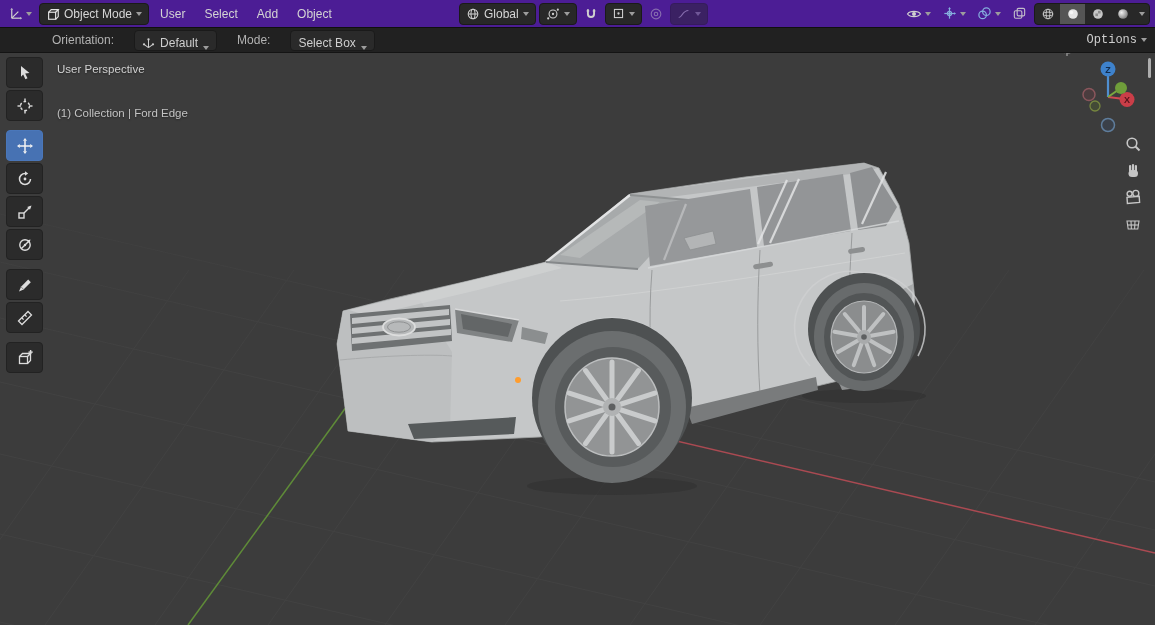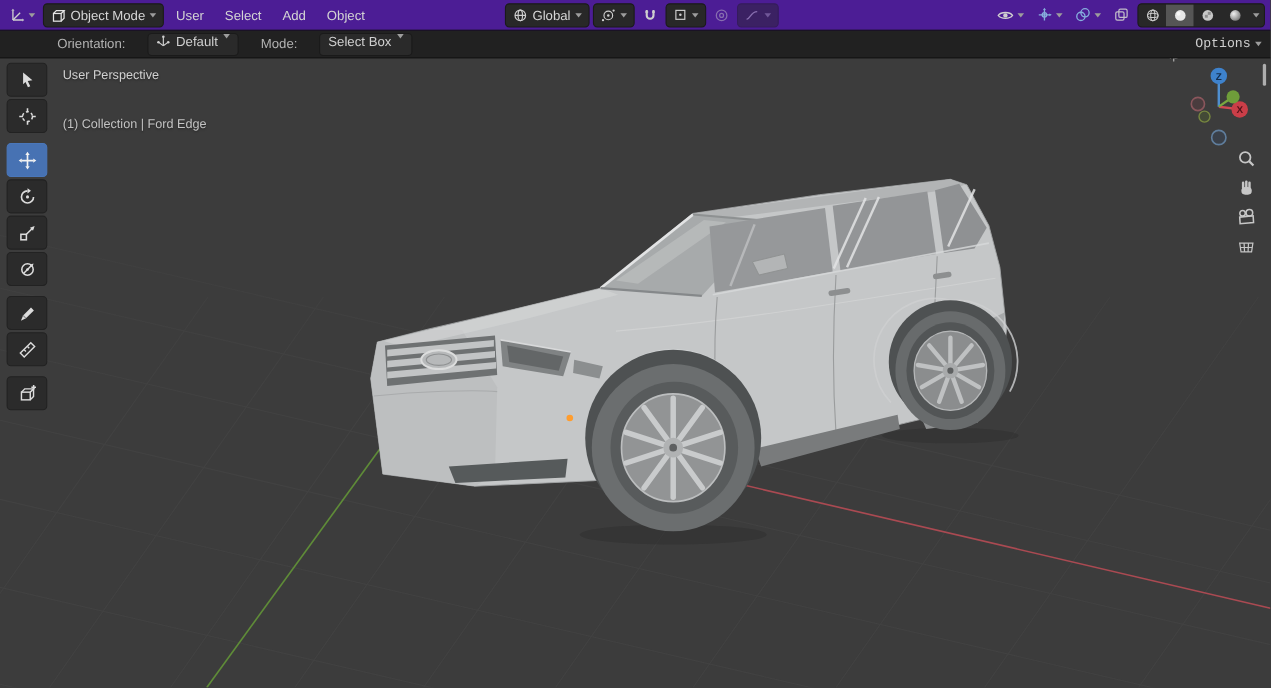--- a/index.html
+++ b/index.html
@@ -33,21 +33,21 @@
   .seg-chev{width:14px;display:flex;align-items:center;justify-content:center;}
   
   .toolsettings{
     position:absolute;left:0;top:28px;width:1155px;height:24px;
     background:#212121;border-bottom:1px solid #141414;
     z-index:19;font-size:12px;color:#cfcfcf;
   }
   .ts-left{position:absolute;left:8px;top:0;height:24px;display:flex;align-items:center;gap:20px;margin-left:44px;}
   .ts-right{position:absolute;right:8px;top:0;height:24px;display:flex;align-items:center;gap:4px;font-family:Liberation Mono, monospace;}
   .ts-label{color:#b2b2b2;}
-  .ts-pill{display:flex;align-items:flex-start;gap:5px;height:19px;padding:0 7px;background:#2a2a2a;border:1px solid #1a1a1a;border-radius:4px;white-space:nowrap;}
+  .ts-pill{display:flex;align-items:flex-end;gap:5px;height:19px;padding:0 7px;background:#2a2a2a;border:1px solid #1a1a1a;border-radius:4px;white-space:nowrap;}
   
   .toolcol{position:absolute;left:6px;top:57px;z-index:15;display:flex;flex-direction:column;gap:2px;}
   .tgap{height:5px;}
   .tool{
     width:35px;height:29px;background:#2b2b2b;border:1px solid #222222;border-radius:4px;
     display:flex;align-items:center;justify-content:center;
   }
   .tool.active{background:#4772b3;border-color:#4a77ba;}
   
   #vp-canvas{position:absolute;left:0;top:0;z-index:1;}

